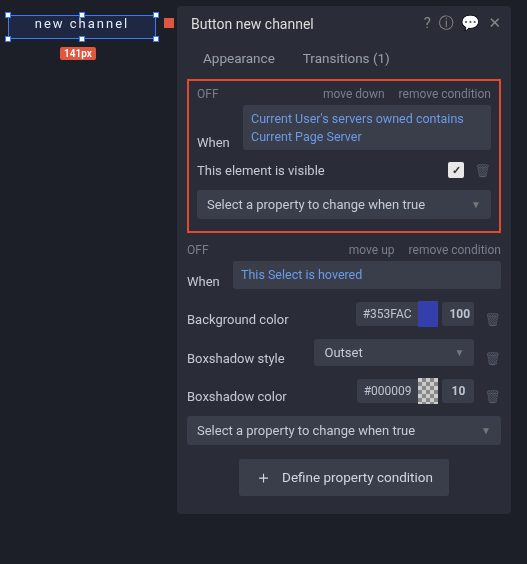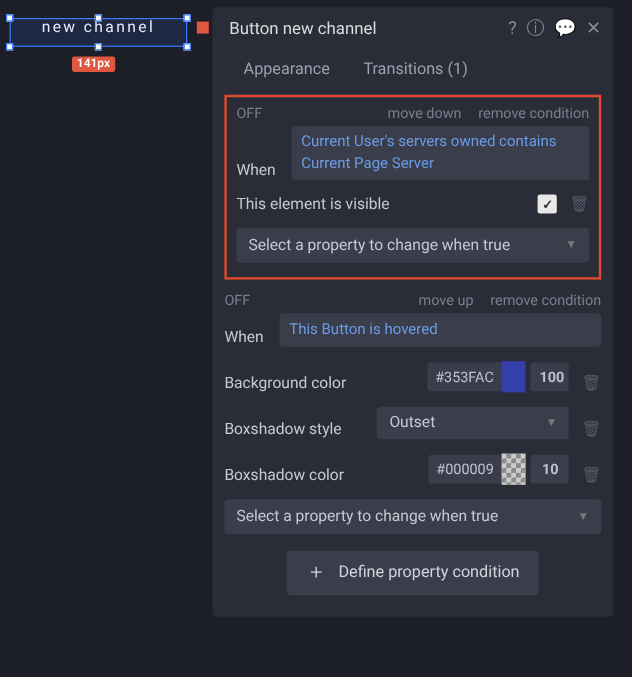--- a/index.html
+++ b/index.html
@@ -158,21 +158,21 @@
   <div class="block2">
     <div class="cond-header">
       <span>OFF</span>
       <div class="links">
         <span>move up</span>
         <span>remove condition</span>
       </div>
     </div>
     <div class="when-row">
       <div class="when-label">When</div>
-      <div class="expr-box single">This Button is hovered</div>
+      <div class="expr-box single">This Select is hovered</div>
     </div>
 
     <div class="prop-row">
       <div class="plabel">Background color</div>
       <div class="color-input">
         <div class="hex">#353FAC</div>
         <div class="swatch" style="background:#353FAC"></div>
         <div class="num">100</div>
       </div>
       <span class="trash">🗑</span>

